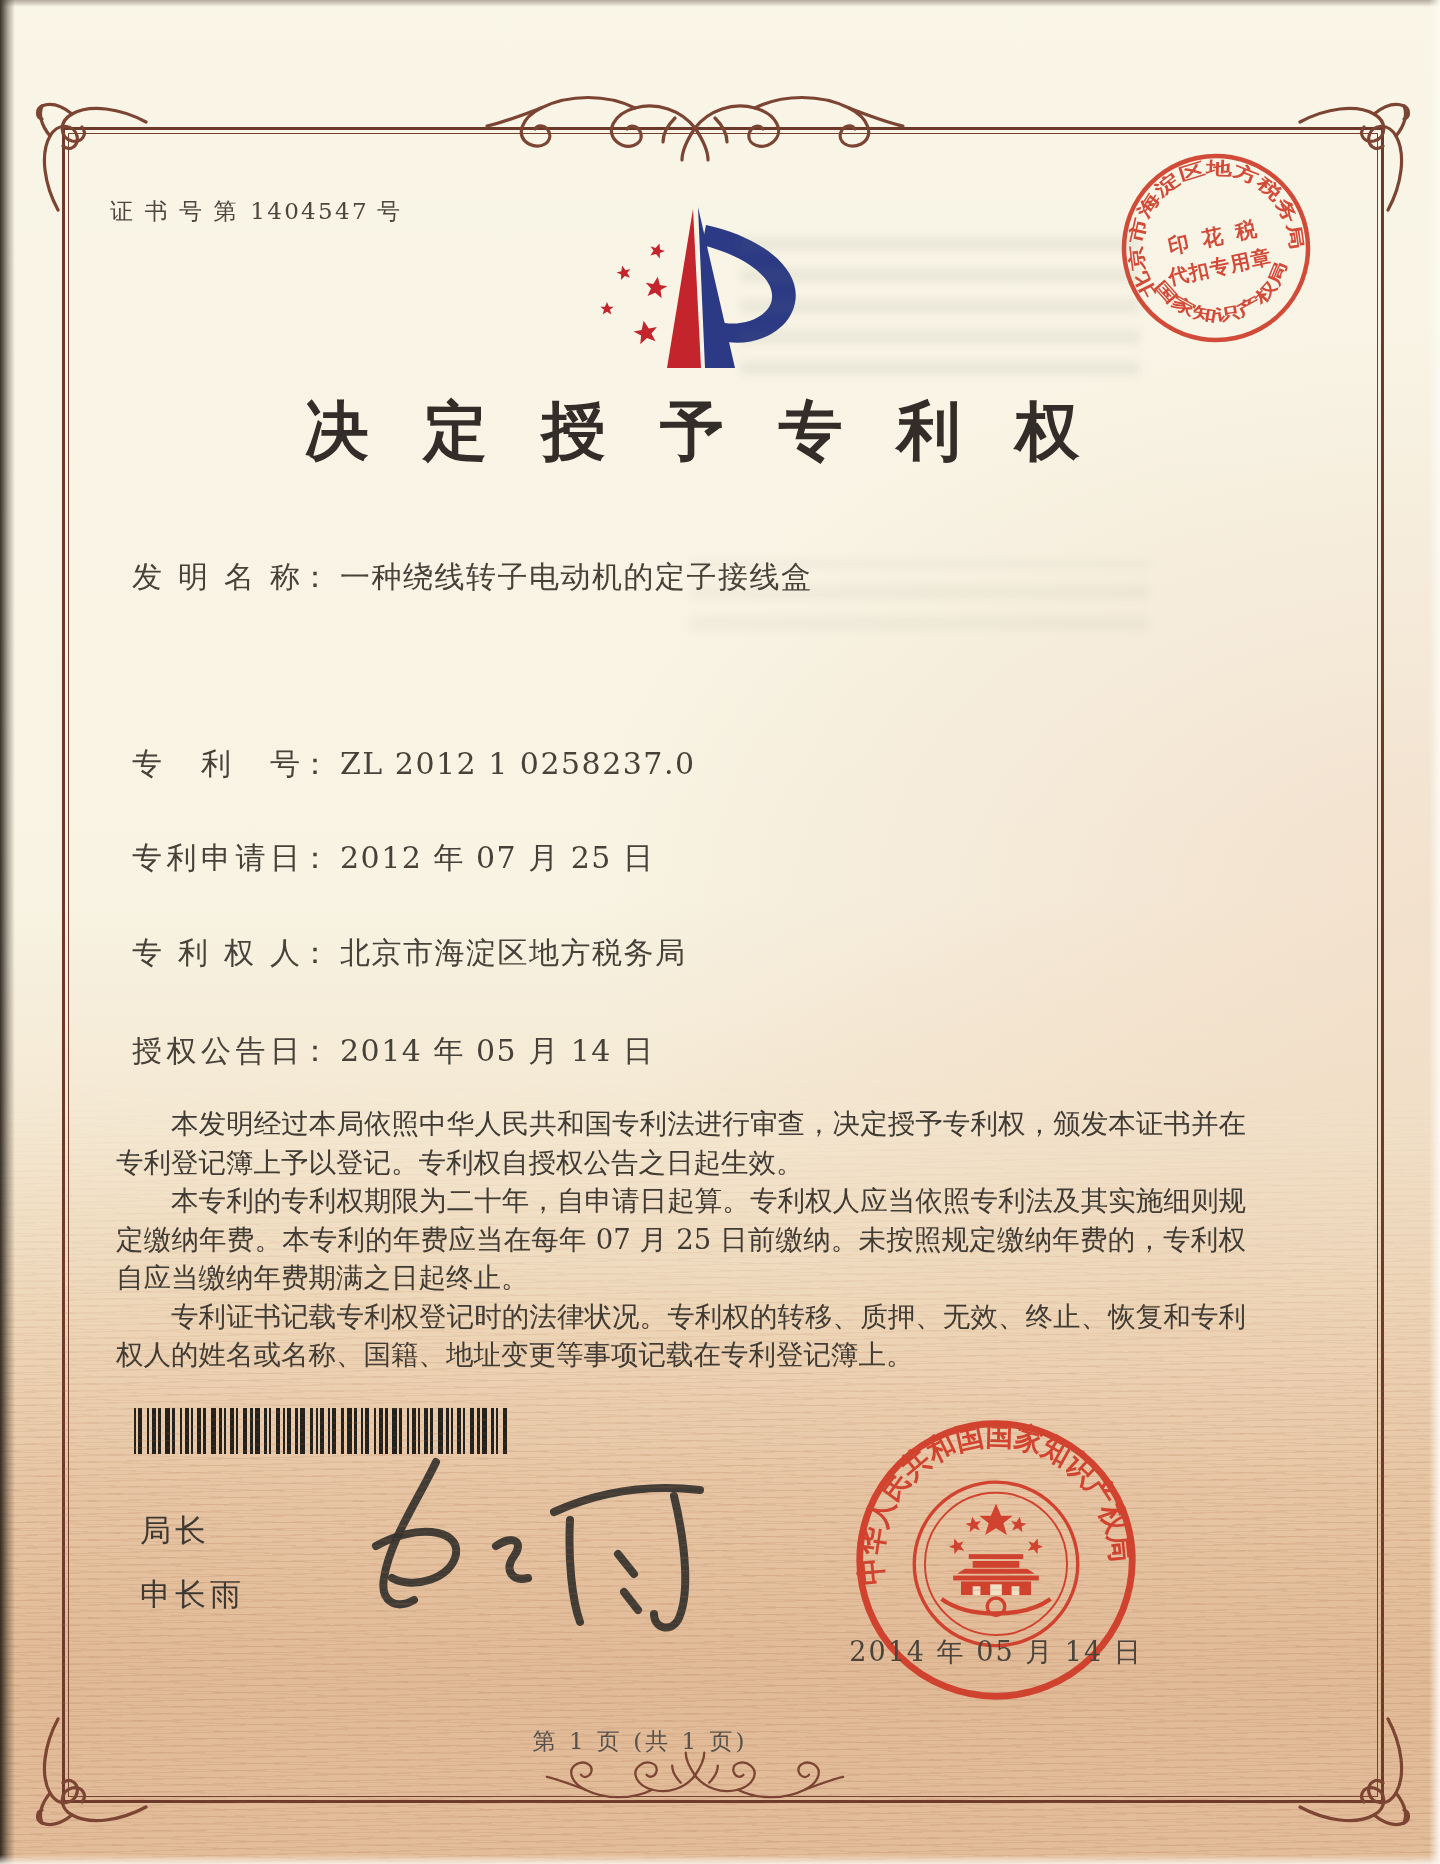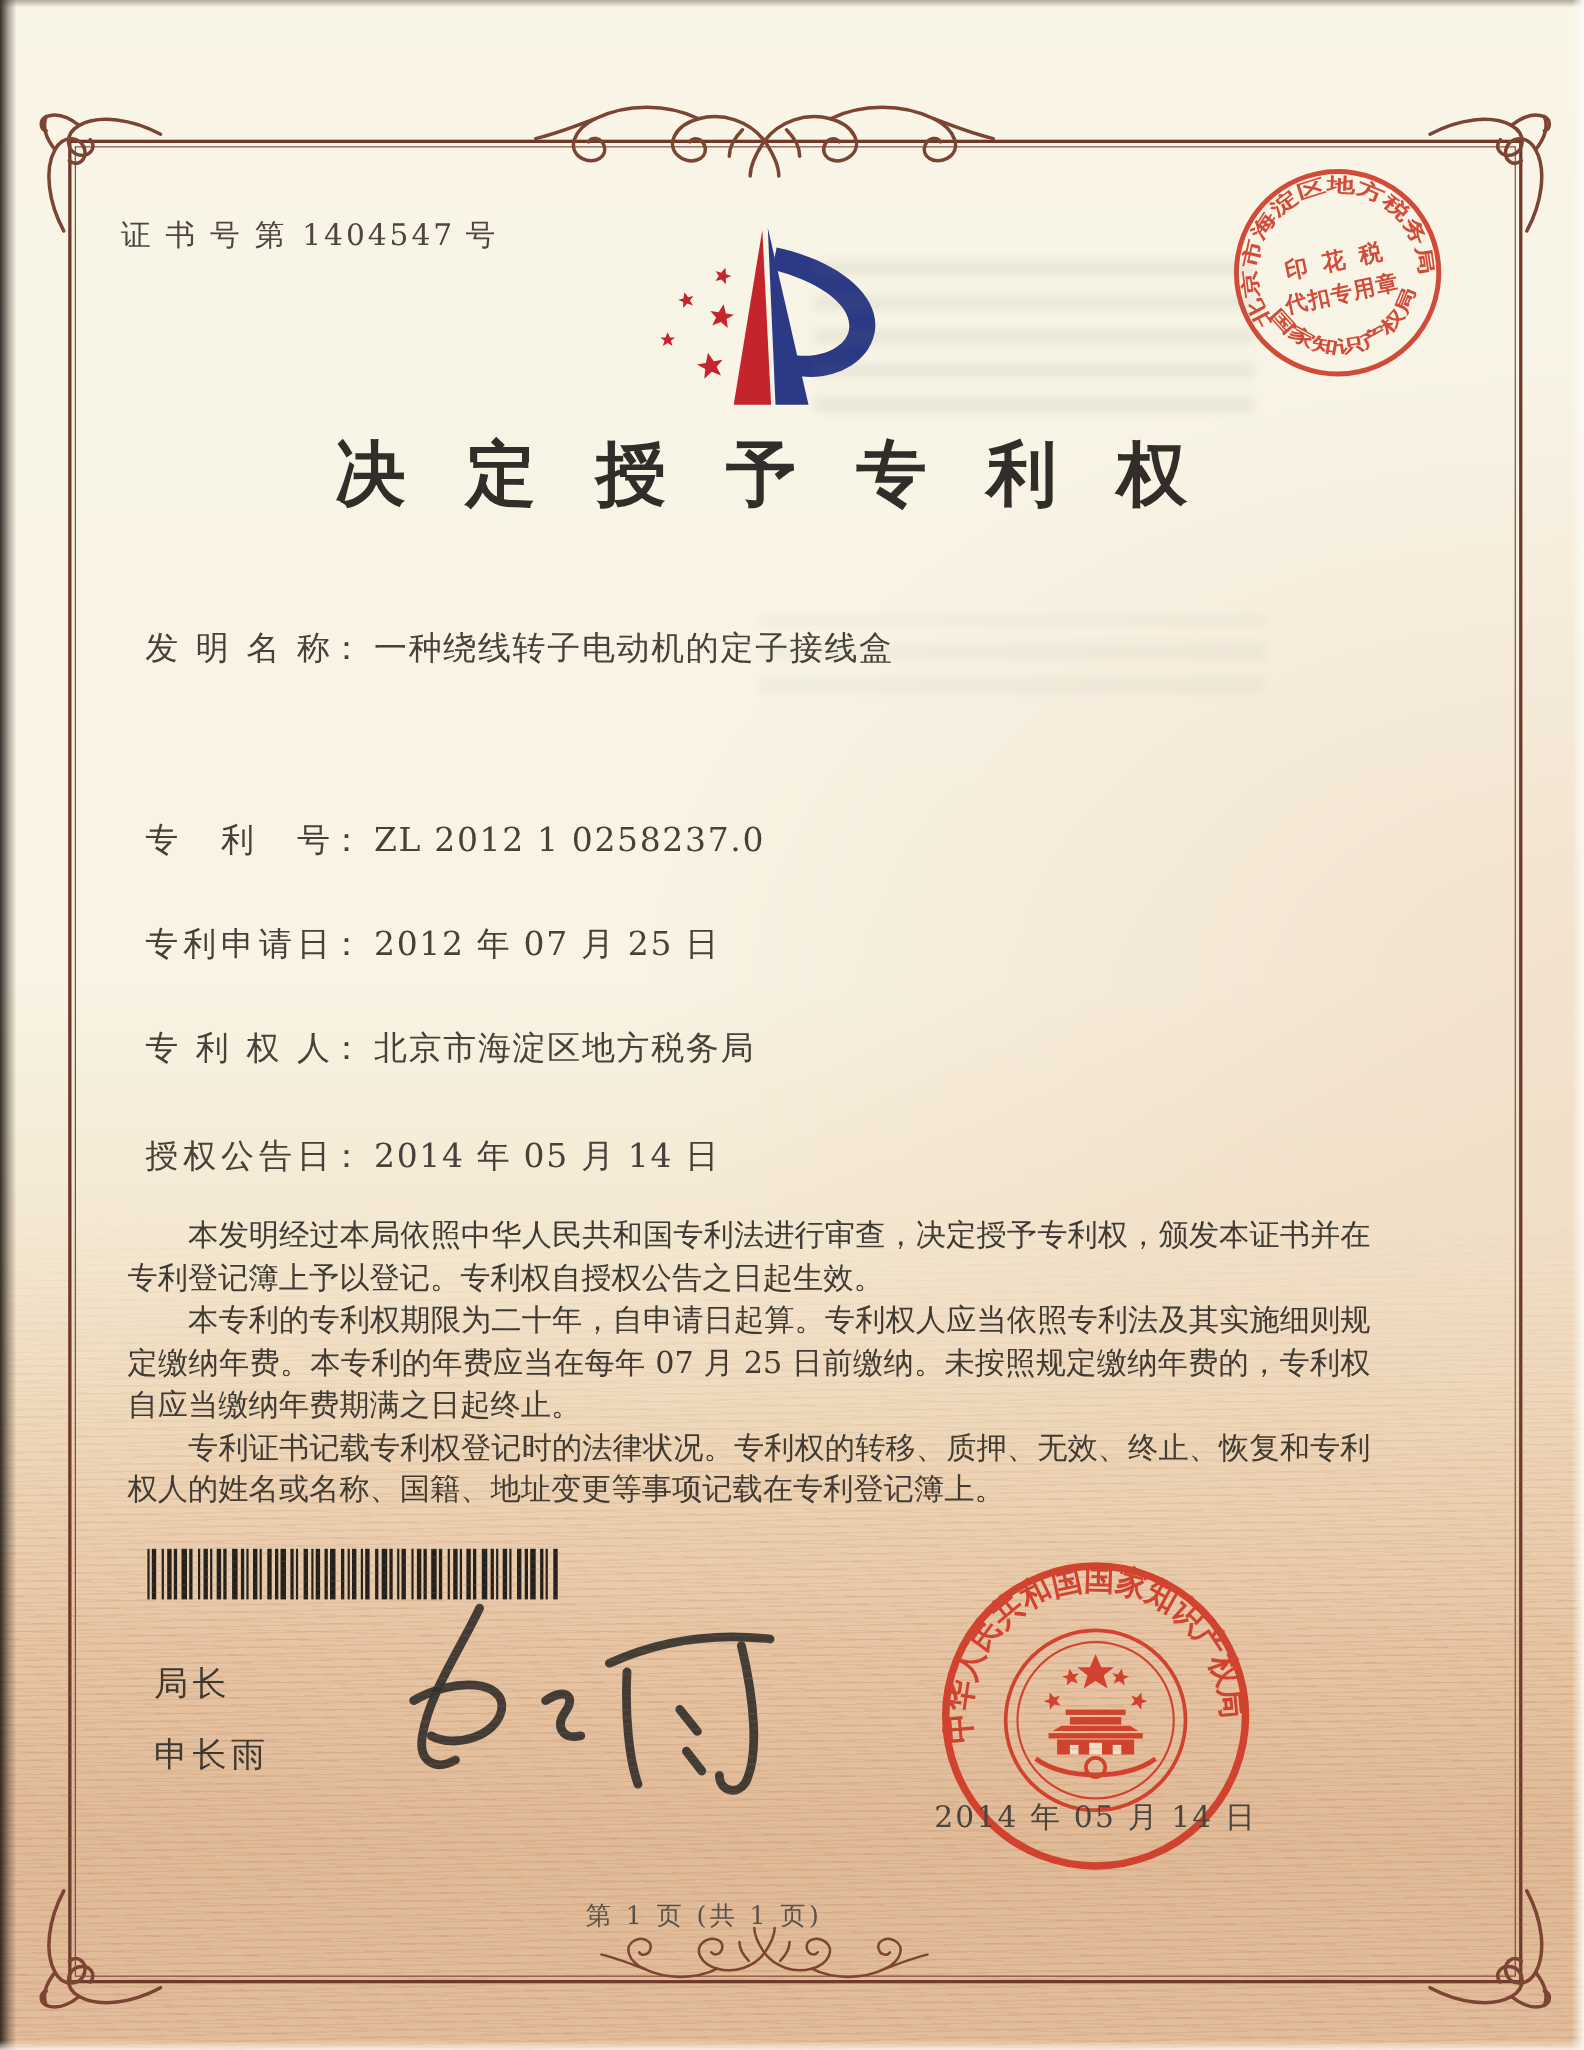--- a/index.html
+++ b/index.html
@@ -29,38 +29,38 @@
   
   .bleed{position:absolute;pointer-events:none;filter:blur(4px);
     background:repeating-linear-gradient(0deg, rgba(108,124,108,.10) 0 12px, rgba(108,124,108,.03) 12px 17px, transparent 17px 31px);}
   
   .frame{position:absolute;left:62px;top:127px;right:56px;bottom:61px;
     border:3px solid #6d392b;}
   .frame::after{content:"";position:absolute;inset:3px;border:1px solid #74412f;}
   .orn{position:absolute;z-index:2;}
   .orn path{fill:none;stroke:#7c4433;stroke-width:3.2;stroke-linecap:round;}
   
-  .cert-no{position:absolute;left:110px;top:196px;font-size:27px;color:#4c463e;}
+  .cert-no{position:absolute;left:110px;top:196px;font-size:23px;color:#4c463e;}
   .cert-no .sp{letter-spacing:.5em;}
   .cert-no .num{letter-spacing:.1em;margin-left:.1em;}
   .cert-no .suf{margin-left:.35em;}
   
   .logo{position:absolute;left:594px;top:203px;}
   
   .tax-stamp{position:absolute;left:1116px;top:148px;width:200px;height:200px;transform:rotate(-12deg);opacity:.92;}
   .tax-stamp text{fill:#cf3d2a;font-family:"DejaVu Serif","Liberation Serif",serif;font-weight:bold;}
   
   .title{position:absolute;left:52px;top:388px;width:1280px;margin:0;text-align:center;
     font-size:64px;font-weight:700;color:#322d28;letter-spacing:.85em;text-indent:.85em;}
   
   .row{position:absolute;left:132px;width:1220px;font-size:30px;color:#474139;white-space:nowrap;}
   .flabel{display:inline-block;width:168px;text-align:justify;text-align-last:justify;vertical-align:bottom;}
   .fcolon{margin-right:10px;}
   .fvalue{letter-spacing:1.5px;}
-  .r0{top:569px}.r1{top:650px}.r2{top:744px}.r3{top:838px}.r4{top:933px}.r5{top:1031px}
+  .r0{top:557px}.r1{top:650px}.r2{top:744px}.r3{top:838px}.r4{top:933px}.r5{top:1031px}
   
   .paras{position:absolute;left:116px;top:1104px;width:1130px;font-size:27.5px;line-height:38.5px;
     color:#3f3a33;text-align:justify;}
   .paras p{margin:0;text-indent:2em;}
   
   .barcode{position:absolute;left:134px;top:1408px;width:378px;height:46px;}
   .barcode div{position:absolute;top:0;bottom:0;background:#22201c;}
   
   .dir-title{position:absolute;left:140px;top:1510px;font-size:31px;color:#3b3731;letter-spacing:4px;}
   .dir-name{position:absolute;left:140px;top:1574px;font-size:31px;color:#3b3731;letter-spacing:4px;}

